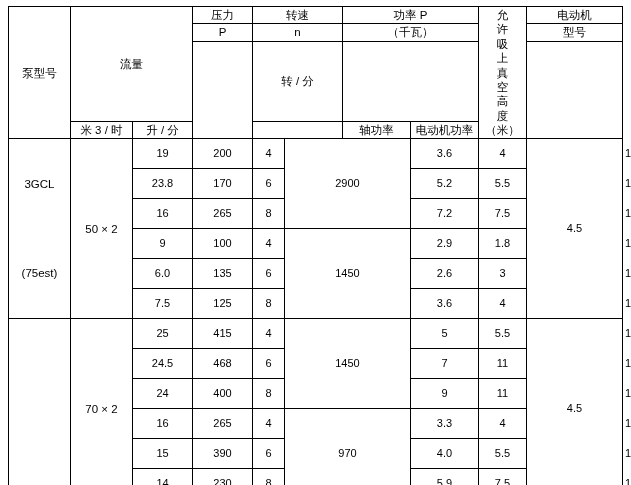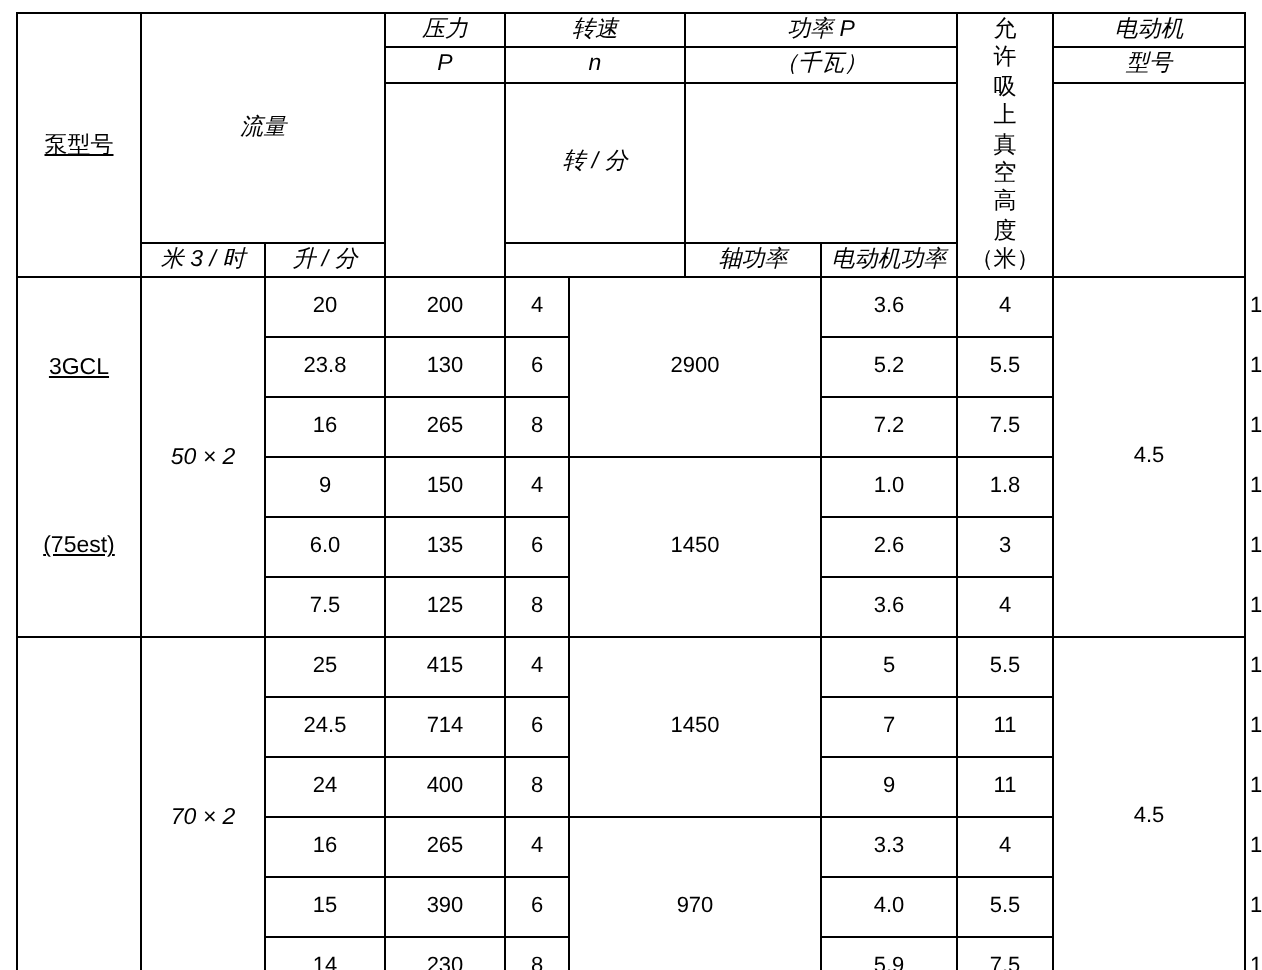--- a/index.html
+++ b/index.html
@@ -30,31 +30,30 @@
   table.spec td {
     border: 1px solid #000;
     text-align: center;
     vertical-align: middle;
     padding: 1px 2px;
     line-height: 1.25;
     white-space: nowrap;
   }
   .hdr {
     font-size: 11.5px;
-    font-style: italic;
   }
   .vert-head {
     font-size: 11.5px;
     line-height: 1.75;
   }
   .no-top { border-top: none !important; }
   .no-bottom { border-bottom: none !important; }
   .tall { height: 30px; }
   .model-cell { font-size: 11px; }
-  .left-label { font-size: 11.5px; text-decoration: underline; }
+  .left-label { font-size: 11.5px; }
 </style>
 </head>
 <body>
 
 <div class="sheet">
   <table class="spec">
     <colgroup>
       <col style="width:62px">
       <col style="width:62px">
       <col style="width:60px">
@@ -106,52 +105,52 @@
       <td class="hdr">米 3 / 时</td>
       <td class="hdr">升 / 分</td>
       <td colspan="2" rowspan="1" class="hdr"></td>
       <td class="hdr">轴功率</td>
       <td class="hdr">电动机功率</td>
     </tr>
 
     <tr class="tall">
       <td rowspan="3" class="left-label no-bottom">3GCL</td>
       <td rowspan="6" class="hdr">50 × 2</td>
-      <td>20</td>
+      <td>19</td>
       <td>200</td>
       <td>4</td>
       <td colspan="2" rowspan="3">2900</td>
       <td>3.6</td>
       <td>4</td>
       <td rowspan="6">4.5</td>
       <td class="model-cell">112M -2V1</td>
     </tr>
     <tr class="tall">
       <td>23.8</td>
-      <td>130</td>
+      <td>170</td>
       <td>6</td>
       <td>5.2</td>
       <td>5.5</td>
       <td class="model-cell">132S1-2V1</td>
     </tr>
     <tr class="tall">
       <td>16</td>
       <td>265</td>
       <td>8</td>
       <td>7.2</td>
       <td>7.5</td>
       <td class="model-cell">132S2-2V1</td>
     </tr>
     <tr class="tall">
       <td rowspan="3" class="left-label no-top">(75est)</td>
       <td>9</td>
-      <td>150</td>
+      <td>100</td>
       <td>4</td>
       <td colspan="2" rowspan="3">1450</td>
-      <td>1.0</td>
+      <td>2.9</td>
       <td>1.8</td>
       <td class="model-cell">100L 1-4V1</td>
     </tr>
     <tr class="tall">
       <td>6.0</td>
       <td>135</td>
       <td>6</td>
       <td>2.6</td>
       <td>3</td>
       <td class="model-cell">100L 2-4V1</td>
@@ -172,21 +171,21 @@
       <td>415</td>
       <td>4</td>
       <td colspan="2" rowspan="3">1450</td>
       <td>5</td>
       <td>5.5</td>
       <td rowspan="6">4.5</td>
       <td class="model-cell">132S-4V1</td>
     </tr>
     <tr class="tall">
       <td>24.5</td>
-      <td>714</td>
+      <td>468</td>
       <td>6</td>
       <td>7</td>
       <td>11</td>
       <td class="model-cell">160M -4V1</td>
     </tr>
     <tr class="tall">
       <td>24</td>
       <td>400</td>
       <td>8</td>
       <td>9</td>

